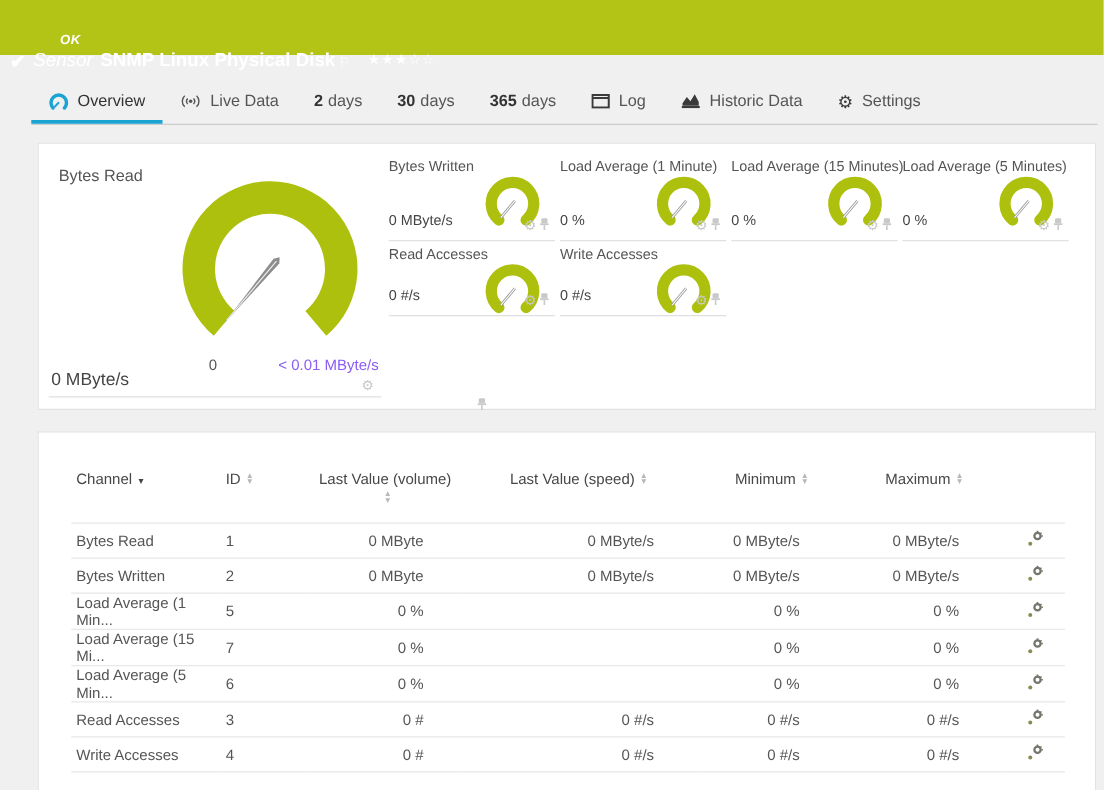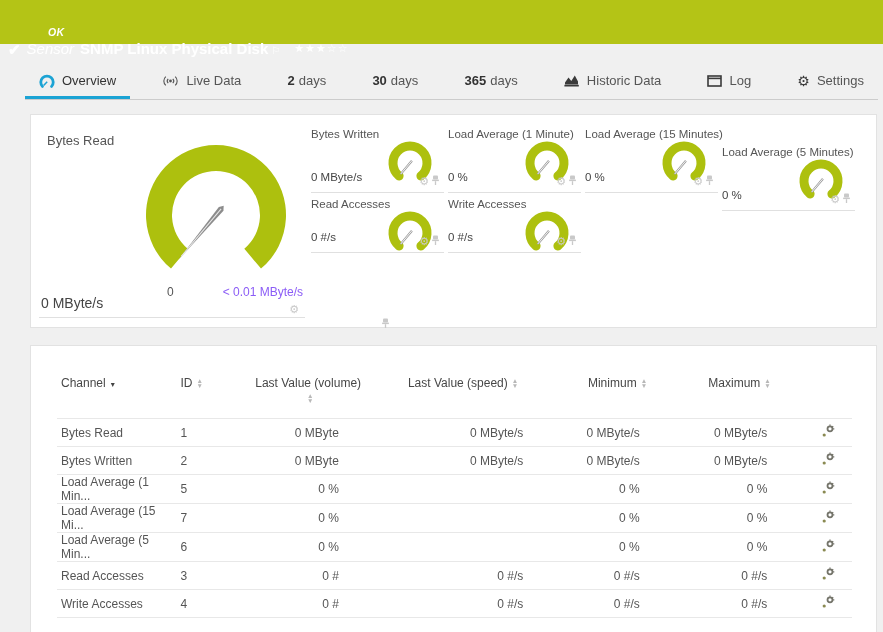--- a/index.html
+++ b/index.html
@@ -17,21 +17,21 @@
   .sensor-header .row1{position:absolute;left:8px;top:6px;display:flex;align-items:baseline;}
   .check{font-size:15px;font-weight:bold;margin-right:6px;position:relative;top:1px;}
   .sensor-prefix{font-style:italic;font-size:15px;margin-right:6px;margin-top:34px;}
   .sensor-title{font-weight:bold;font-size:15px;}
   .flag{font-size:10px;vertical-align:super;margin-left:3px;}
   .stars{font-size:11px;margin-left:14px;letter-spacing:1px;position:relative;top:-2px;}
   .sensor-status{position:absolute;left:48px;top:26px;font-size:10.5px;font-weight:bold;letter-spacing:.4px;font-style:italic;}
   
   .tabbar{
     position:absolute;left:25px;top:62px;width:853px;height:37px;
-    display:flex;justify-content:space-between;align-items:center;
+    display:flex;align-items:center;
     border-bottom:1px solid #ccc;
   }
   .tab{
     display:flex;align-items:center;height:100%;padding:0 14px;
     font-size:13px;color:#555;cursor:pointer;white-space:nowrap;box-sizing:border-box;
   }
   .tab b{color:#333;margin-right:4px;}
   .tab .ticon{display:inline-flex;margin-right:7px;align-items:center;}
   .tab.active{color:#333;border-bottom:3px solid #1ba3d4;padding-top:3px;}
   .gearglyph{font-size:14px;line-height:1;color:#3a3a3a;}
@@ -110,35 +110,35 @@
     <div class="tab">
       <b>30</b>
       <span>days</span>
     </div>
     <div class="tab">
       <b>365</b>
       <span>days</span>
     </div>
     <div class="tab">
       <span class="ticon">
+        <svg width="15" height="12" viewBox="0 0 15 12">
+          <rect x="1" y="1" width="13" height="10" fill="none" stroke="#3a3a3a" stroke-width="1.6"></rect>
+          <line x1="1" y1="3.4" x2="14" y2="3.4" stroke="#3a3a3a" stroke-width="1.6"></line>
+        </svg>
+      </span>
+      <span>Log</span>
+    </div>
+    <div class="tab">
+      <span class="ticon">
         <svg width="16" height="13" viewBox="0 0 16 13">
           <path d="M1,10.5 L1,8.5 L4.5,3.6 L7.3,7 L10.8,1.4 L14,7.6 L14,10.5 Z" fill="#3a3a3a"></path>
           <rect x="0.4" y="10.8" width="14.4" height="1.7" fill="#3a3a3a"></rect>
         </svg>
       </span>
       <span>Historic Data</span>
-    </div>
-    <div class="tab">
-      <span class="ticon">
-        <svg width="15" height="12" viewBox="0 0 15 12">
-          <rect x="1" y="1" width="13" height="10" fill="none" stroke="#3a3a3a" stroke-width="1.6"></rect>
-          <line x1="1" y1="3.4" x2="14" y2="3.4" stroke="#3a3a3a" stroke-width="1.6"></line>
-        </svg>
-      </span>
-      <span>Log</span>
     </div>
     <div class="tab">
       <span class="ticon">
         <span class="gearglyph">⚙</span>
       </span>
       <span>Settings</span>
     </div>
   </div>
 
 <div class="panel" id="panel-gauges">
@@ -214,21 +214,21 @@
         <div class="gvalue">0 %</div>
         <span class="gicons">
           <span class="g">⚙</span>
           <span><svg width="9" height="11" viewBox="0 0 9 11">
               <rect x="2" y="0.5" width="5" height="4" rx="1" fill="#c9c9c9"></rect>
               <rect x="1.1" y="4.6" width="6.8" height="1.5" fill="#c9c9c9"></rect>
               <line x1="4.5" y1="6.2" x2="4.5" y2="10" stroke="#c9c9c9" stroke-width="1.3"></line>
             </svg></span>
         </span>
       </div>
-      <div class="gcell" style="left: 691px; top: 28px; height: 68px;">
+      <div class="gcell" style="left: 691px; top: 10px; height: 68px;">
         <div class="gtitle">Load Average (5 Minutes)</div>
         <svg class="sg" width="52" height="48" viewBox="0 0 52 48">
           <path d="M15.1,37 A17,17 0 1 1 36.9,37" fill="none" stroke="#adc00e" stroke-width="9" stroke-linecap="round"></path>
           <g transform="translate(26,24) rotate(130)">
             <line x1="-3" y1="0" x2="14.5" y2="0" stroke="#9a9a9a" stroke-width="2.2"></line>
             <line x1="-3" y1="0" x2="14.5" y2="0" stroke="#ffffff" stroke-width="0.8"></line>
           </g>
         </svg>
         <div class="gvalue">0 %</div>
         <span class="gicons">

